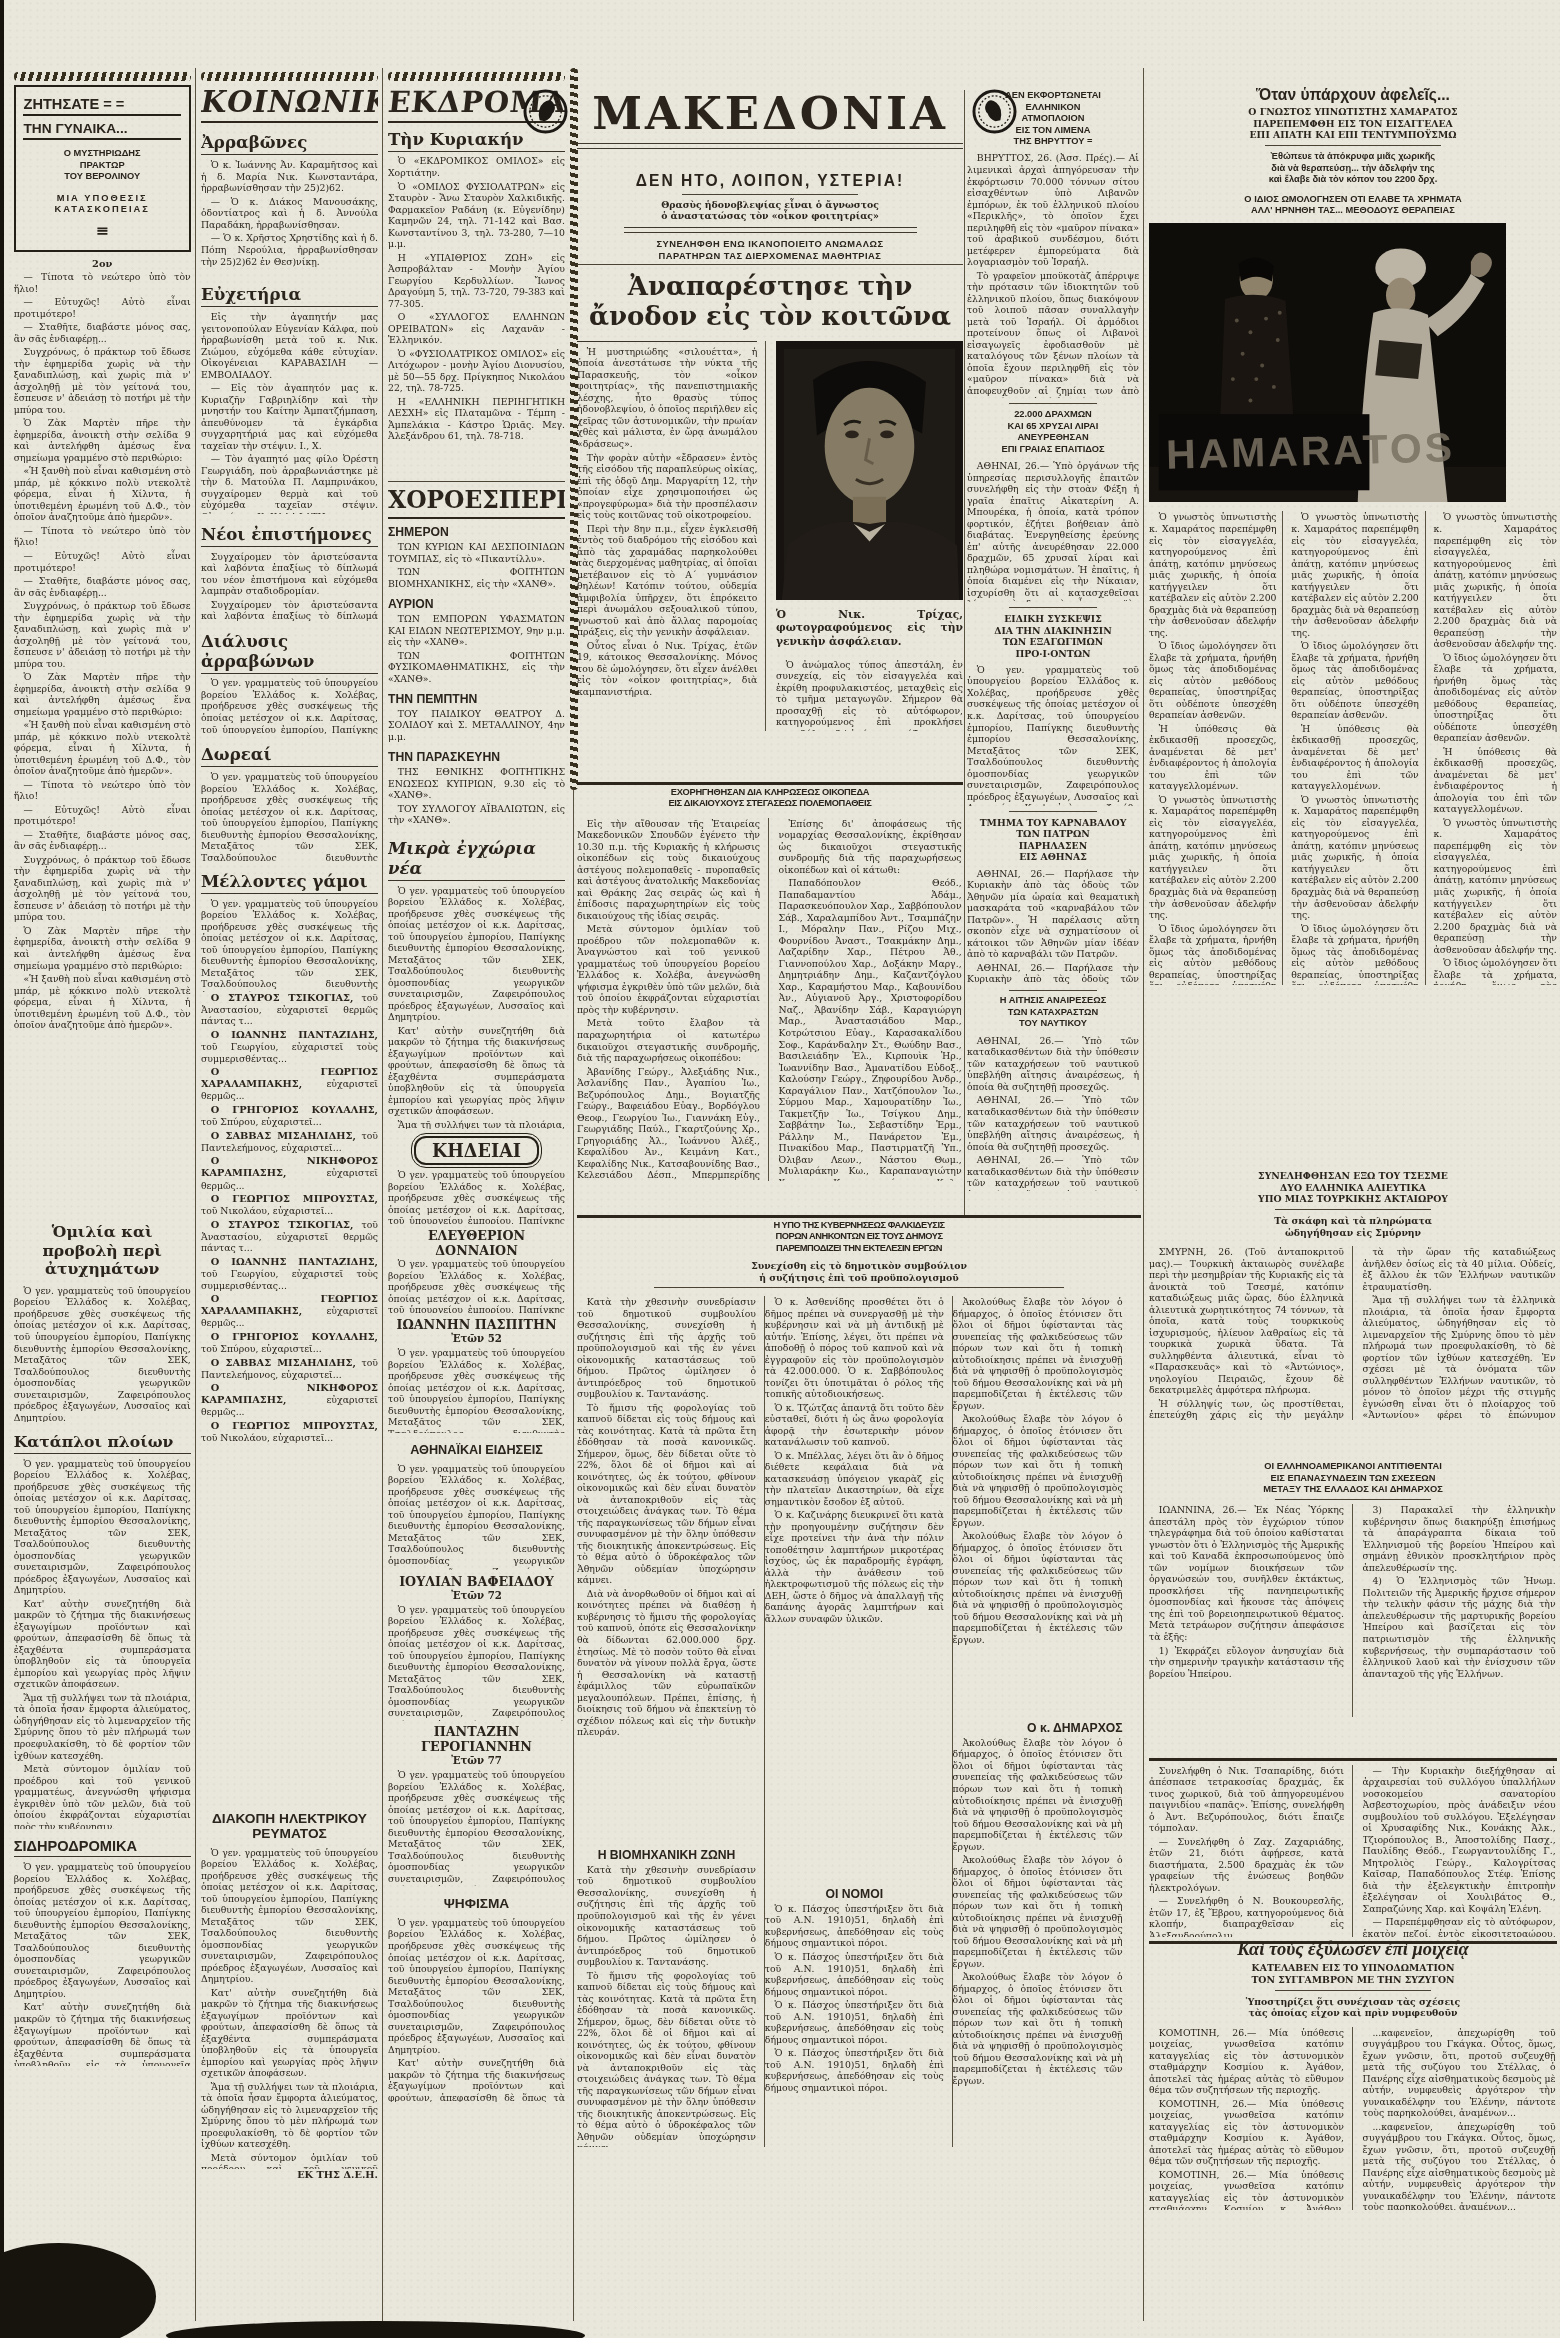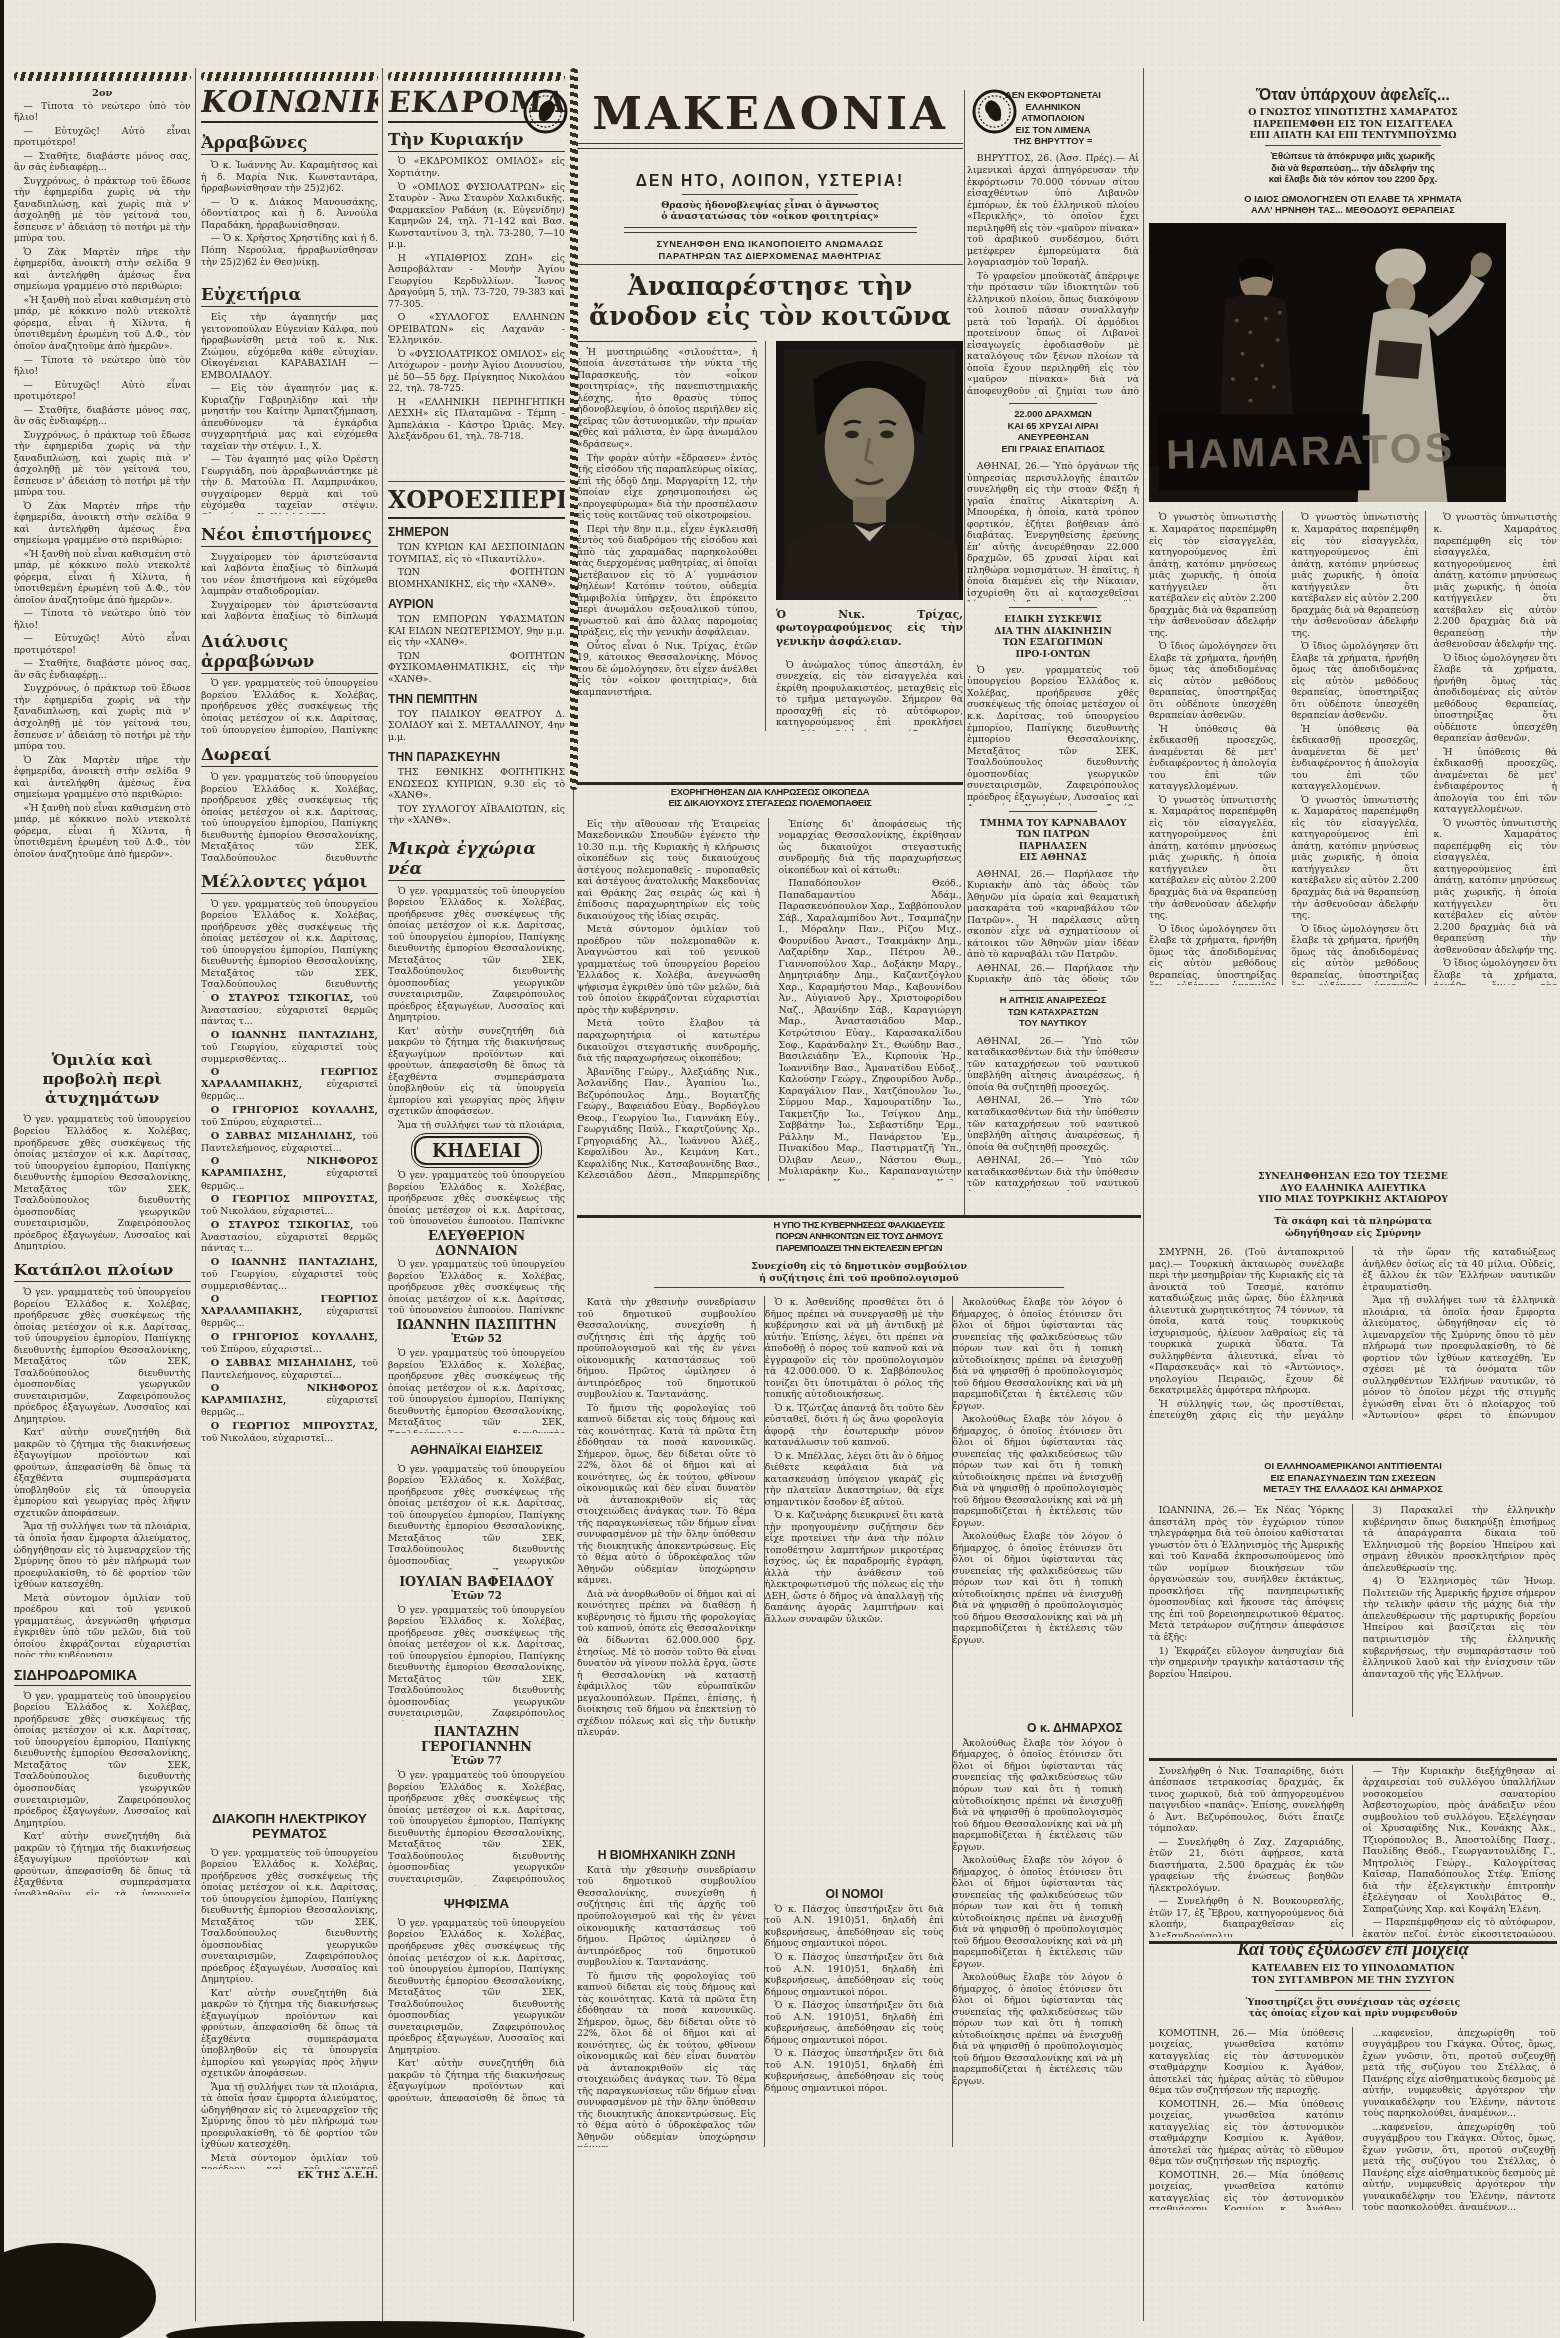--- a/index.html
+++ b/index.html
@@ -43,20 +43,34 @@
 
   <div class="vr" style="left:195px;top:68px;height:2253px;"></div>
   <div class="vr" style="left:382px;top:68px;height:2253px;"></div>
   <div class="vchain" style="left:570px;top:68px;height:722px;"></div>
   <div class="vr" style="left:573px;top:790px;height:1531px;"></div>
   <div class="vr" style="left:964px;top:90px;height:1125px;"></div>
   <div class="vr" style="left:1143px;top:68px;height:2253px;"></div>
 
   <div class="col" style="left:13.7px;top:72px;width:177px;height:2253px;">
     <div class="chain"></div>
+    <div class="serial-box">
+      <div class="kicker" style="font-size:14.6px;border-bottom:2px solid #241f17;padding-bottom:2px;">ΖΗΤΗΣΑΤΕ = =</div>
+      <div class="kicker" style="font-size:13.7px;margin-top:4.9px;border-bottom:2px solid #241f17;padding-bottom:2px;">ΤΗΝ ΓΥΝΑΙΚΑ...</div>
+      <div class="hl h-sans" style="font-size:18.5px;line-height:1.35;margin-top:7.8px;">
+          <p class="bp">Ο ΜΥΣΤΗΡΙΩΔΗΣ</p>
+          <p class="bp">ΠΡΑΚΤΩΡ</p>
+          <p class="bp">ΤΟΥ ΒΕΡΟΛΙΝΟΥ</p>
+        </div>
+      <div class="hl h-sans" style="font-size:13.7px;line-height:1.6;margin-top:9.8px;letter-spacing:2px;">
+          <p class="bp">ΜΙΑ ΥΠΟΘΕΣΙΣ</p>
+          <p class="bp">ΚΑΤΑΣΚΟΠΕΙΑΣ</p>
+        </div>
+      <div style="text-align:center;font-weight:bold;margin-top:5.9px;">≡</div>
+    </div>
     <div style="text-align:center;font-weight:bold;font-size:9.8px;margin:5.9px 0 2px;">2ον</div>
     <div class="b" style="height:942px;">
         <p class="bp">— Τίποτα τὸ νεώτερο ὑπὸ τὸν ἥλιο!</p>
         <p class="bp">— Εὐτυχῶς! Αὐτὸ εἶναι προτιμότερο!</p>
         <p class="bp">— Σταθῆτε, διαβάστε μόνος σας, ἂν σᾶς ἐνδιαφέρῃ...</p>
         <p class="bp">Συγχρόνως, ὁ πράκτωρ τοῦ ἔδωσε τὴν ἐφημερίδα χωρὶς νὰ τὴν ξαναδιπλώσῃ, καὶ χωρὶς πιὰ ν' ἀσχοληθῇ μὲ τὸν γείτονά του, ἔσπευσε ν' ἀδειάσῃ τὸ ποτήρι μὲ τὴν μπύρα του.</p>
         <p class="bp">Ὁ Ζὰκ Μαρτὲν πῆρε τὴν ἐφημερίδα, ἀνοικτὴ στὴν σελίδα 9 καὶ ἀντελήφθη ἀμέσως ἕνα σημείωμα γραμμένο στὸ περιθώριο:</p>
         <p class="bp">«Ἡ ξανθὴ ποὺ εἶναι καθισμένη στὸ μπάρ, μὲ κόκκινο πολὺ ντεκολτὲ φόρεμα, εἶναι ἡ Χίλντα, ἡ ὑποτιθεμένη ἐρωμένη τοῦ Δ.Φ., τὸν ὁποῖον ἀναζητοῦμε ἀπὸ ἡμερῶν».</p>
         <p class="bp">— Τίποτα τὸ νεώτερο ὑπὸ τὸν ἥλιο!</p>
         <p class="bp">— Εὐτυχῶς! Αὐτὸ εἶναι προτιμότερο!</p>

